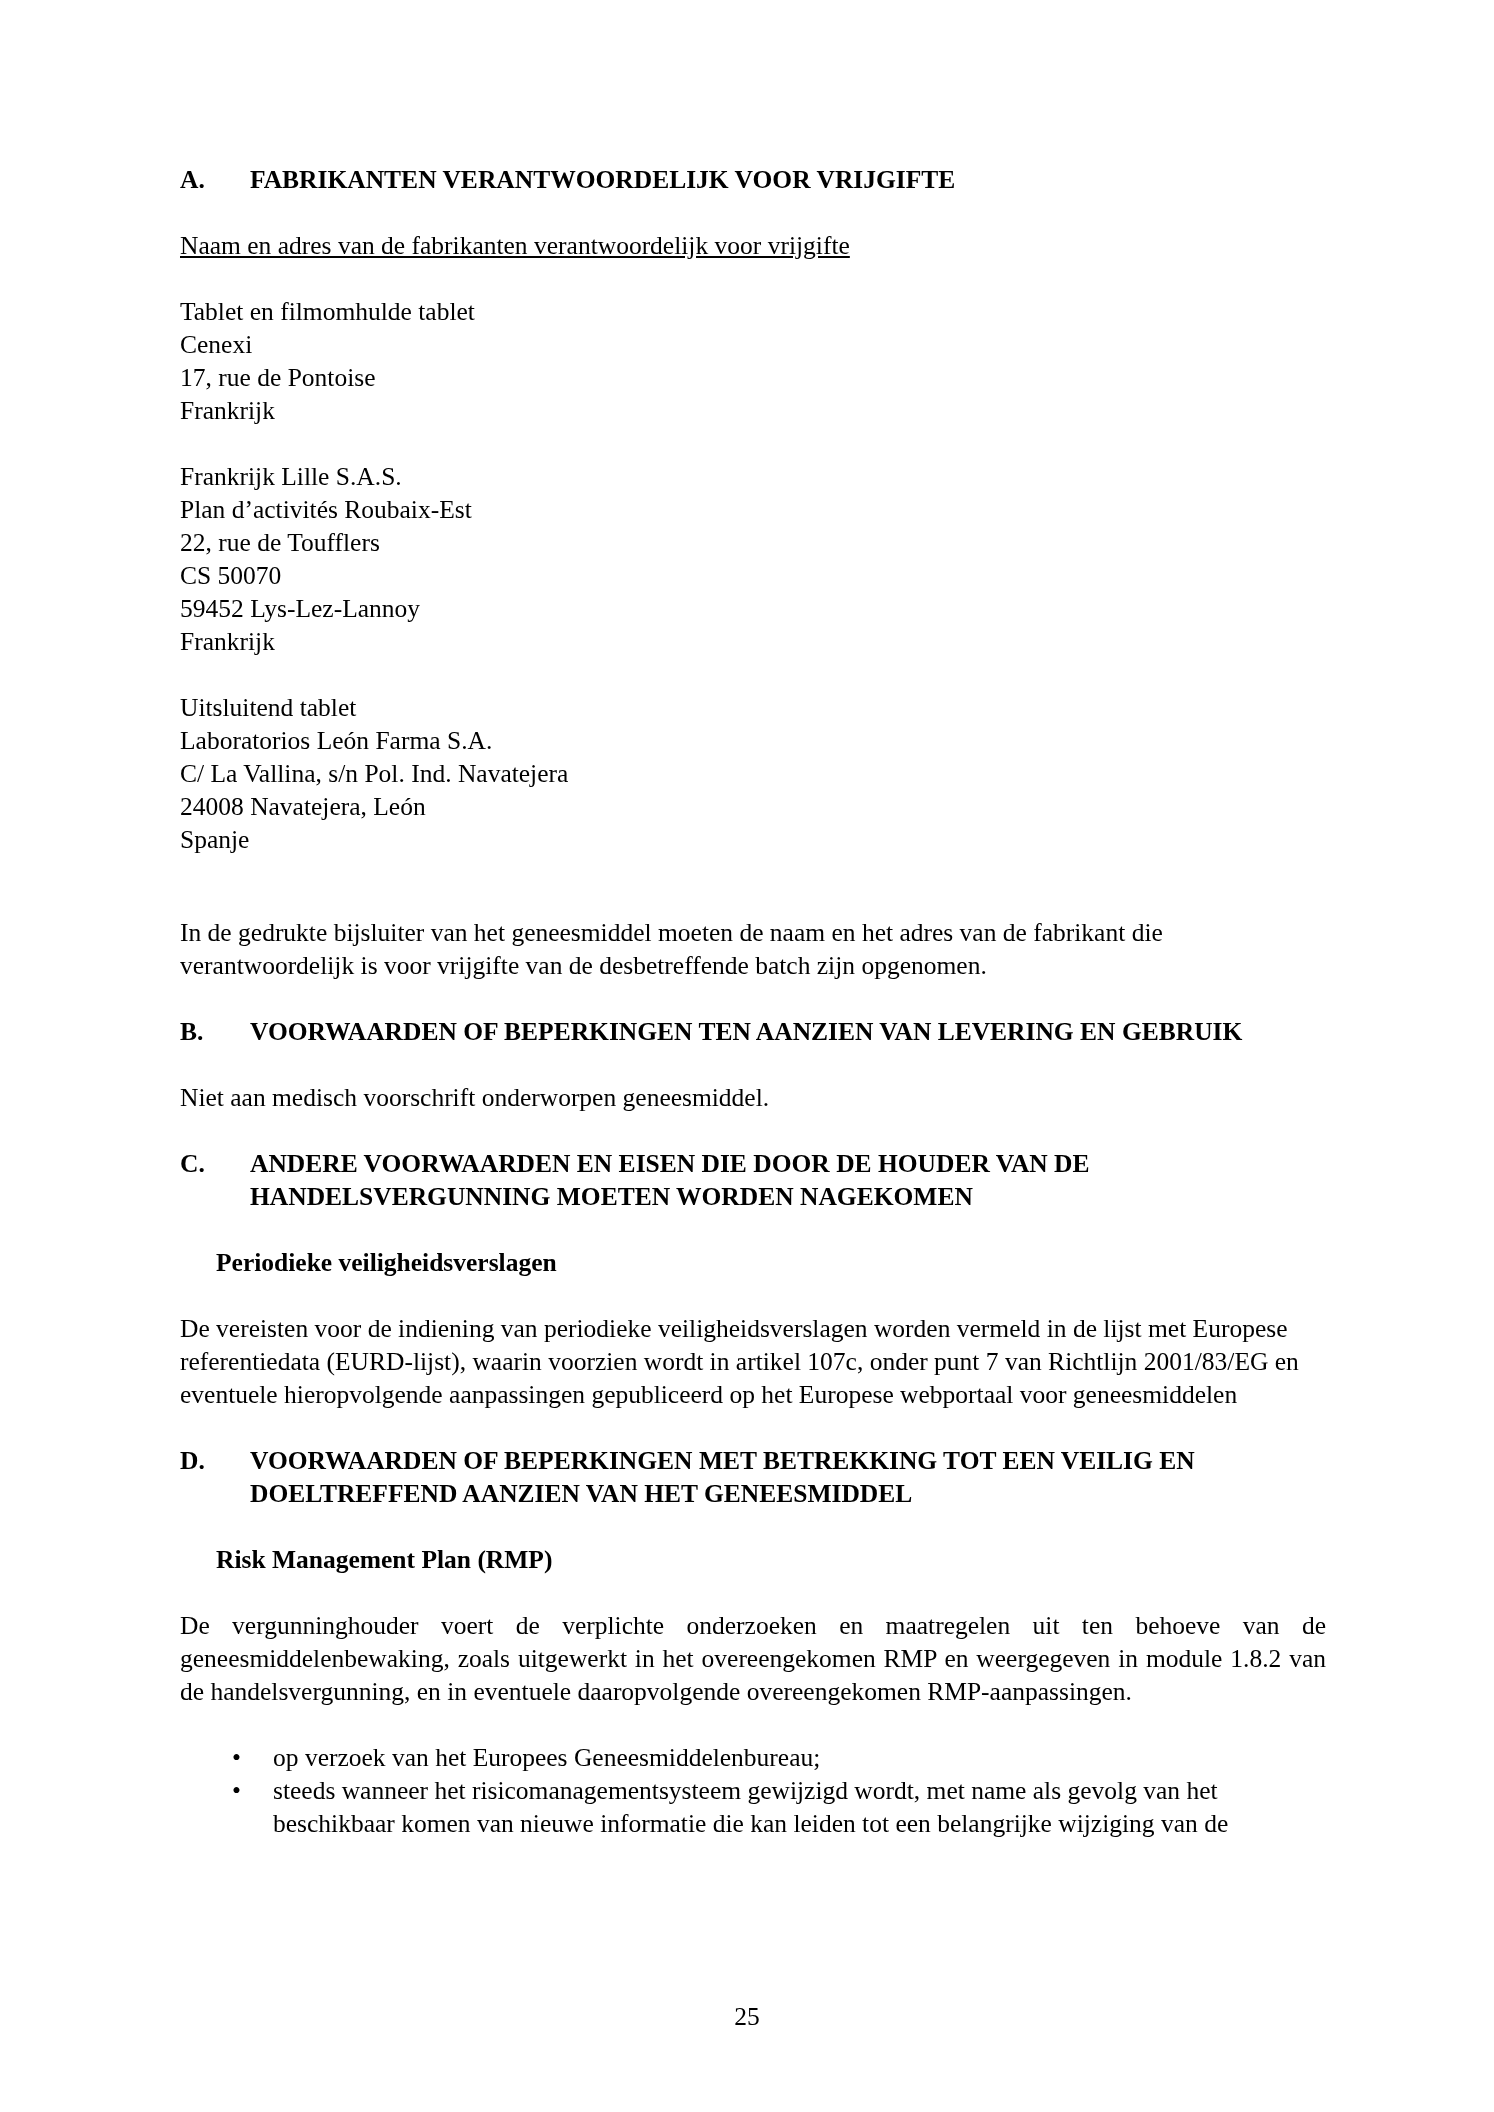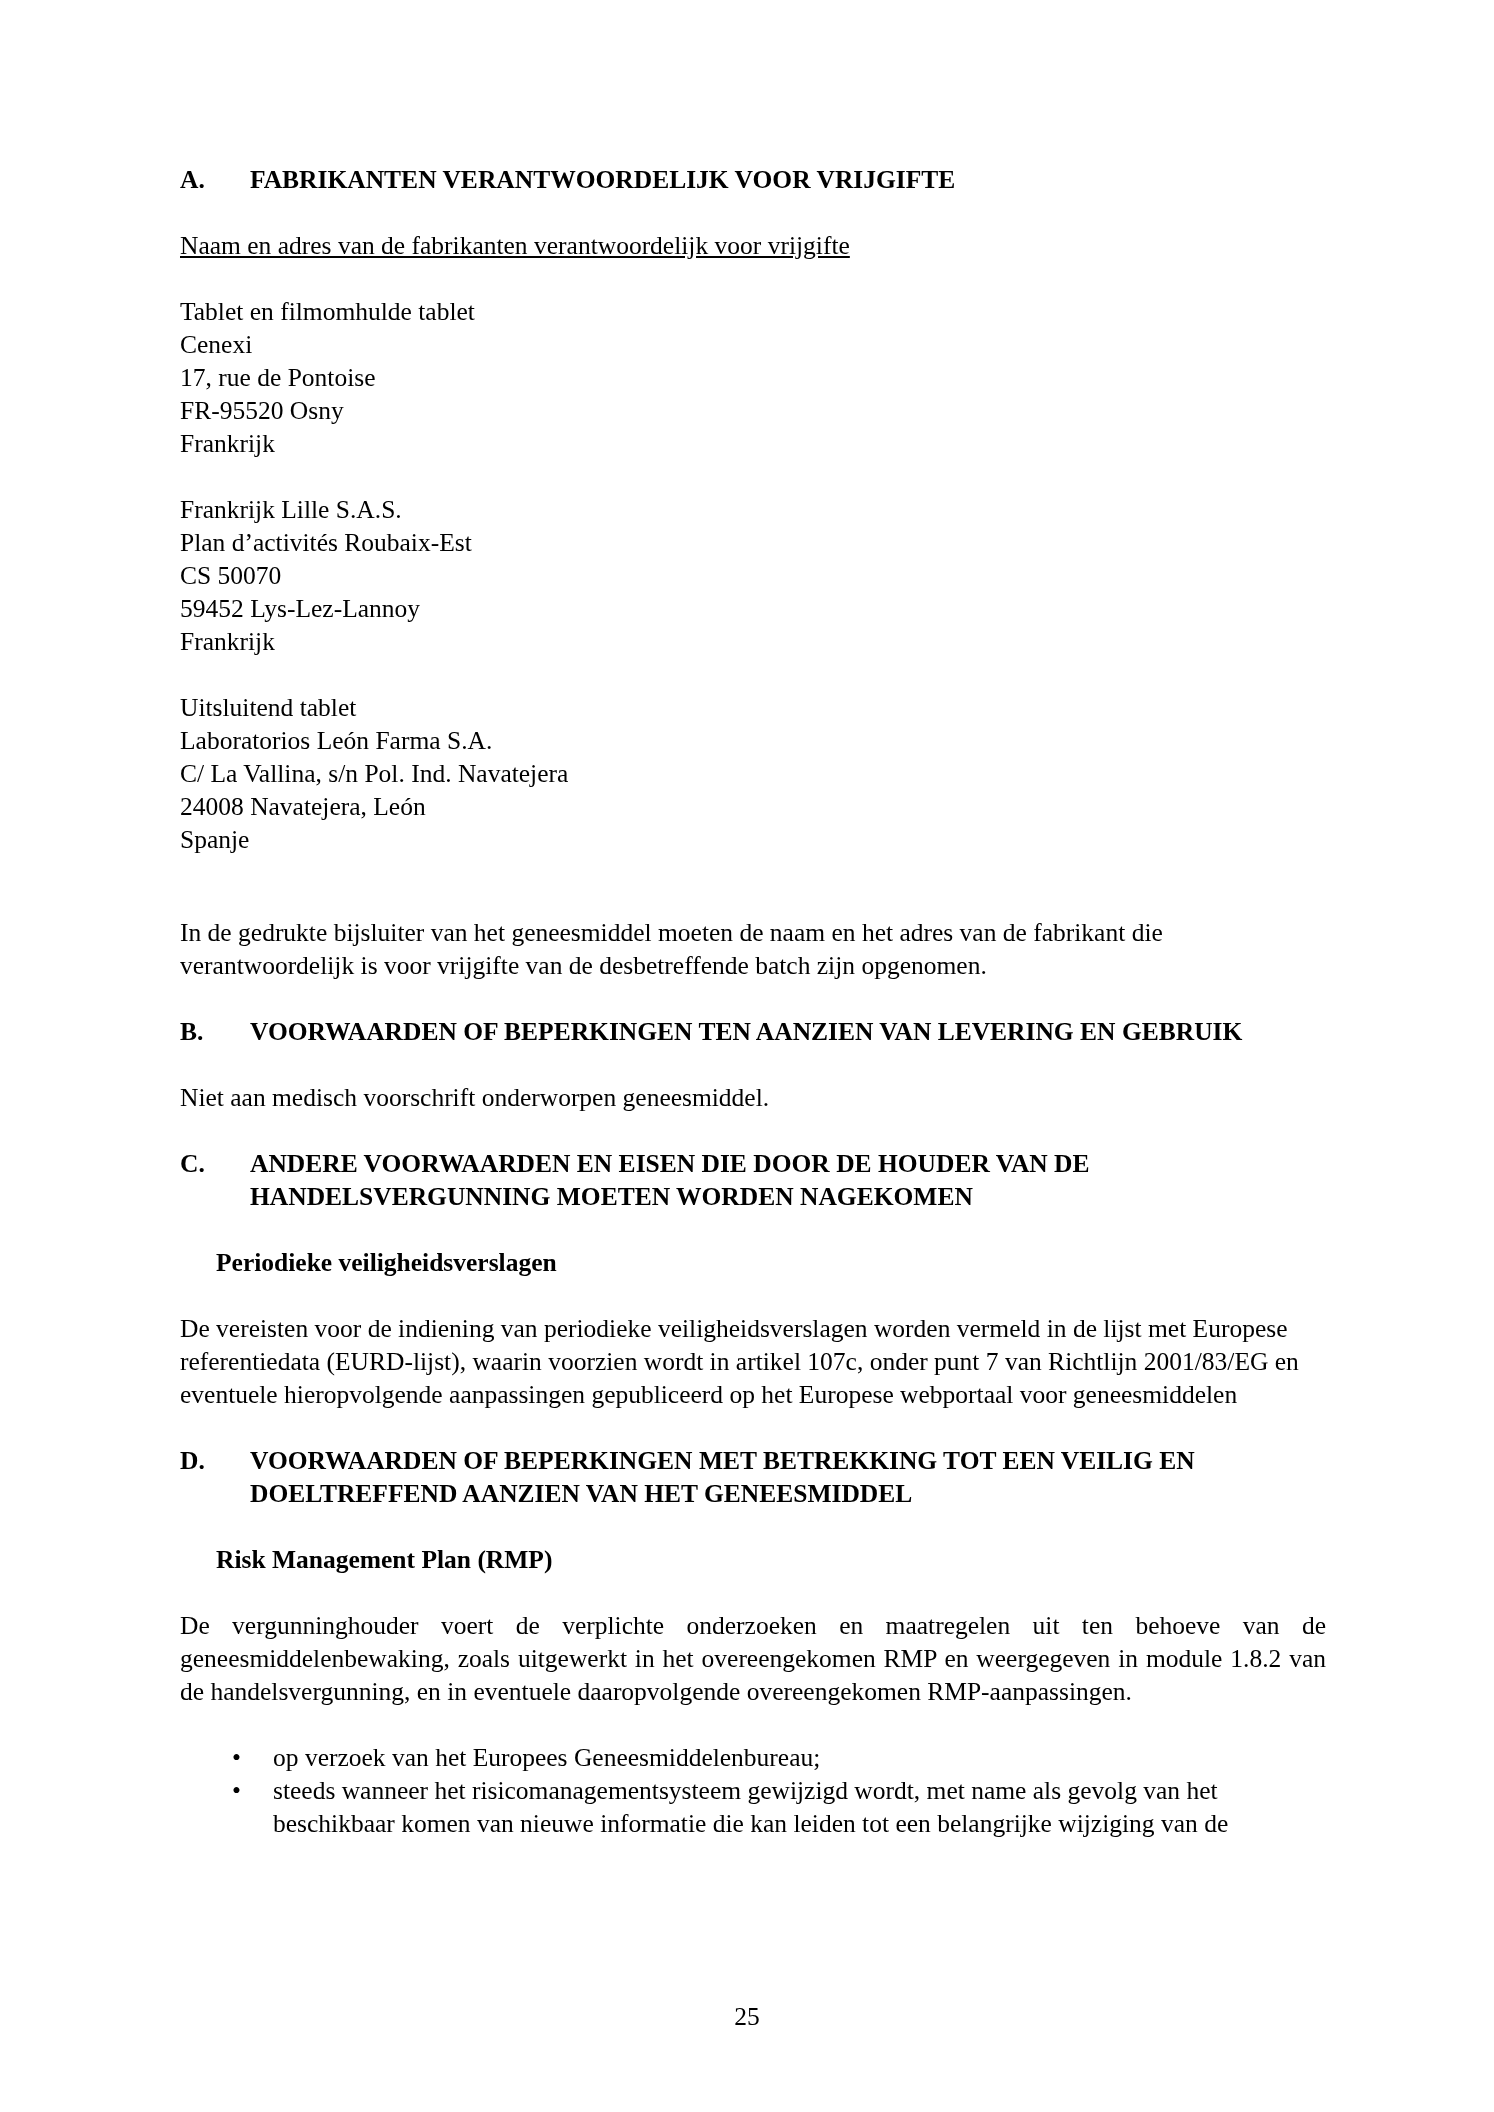--- a/index.html
+++ b/index.html
@@ -50,27 +50,27 @@
       <span class="letter">A.</span>
       <span class="title">FABRIKANTEN VERANTWOORDELIJK VOOR VRIJGIFTE</span>
     </div>
 
     <div class="underlined mb1">Naam en adres van de fabrikanten verantwoordelijk voor vrijgifte</div>
 
     <div class="mb1">
       <div class="address-line">Tablet en filmomhulde tablet</div>
       <div class="address-line">Cenexi</div>
       <div class="address-line">17, rue de Pontoise</div>
-      <div class="address-line">FR-95520 Osny</div>
       <div class="address-line">Frankrijk</div>
     </div>
 
     <div class="mb1">
       <div class="address-line">Frankrijk Lille S.A.S.</div>
       <div class="address-line">Plan d’activités Roubaix-Est</div>
+      <div class="address-line">22, rue de Toufflers</div>
       <div class="address-line">CS 50070</div>
       <div class="address-line">59452 Lys-Lez-Lannoy</div>
       <div class="address-line">Frankrijk</div>
     </div>
 
     <div class="mb2">
       <div class="address-line">Uitsluitend tablet</div>
       <div class="address-line">Laboratorios León Farma S.A.</div>
       <div class="address-line">C/ La Vallina, s/n Pol. Ind. Navatejera</div>
       <div class="address-line">24008 Navatejera, León</div>

